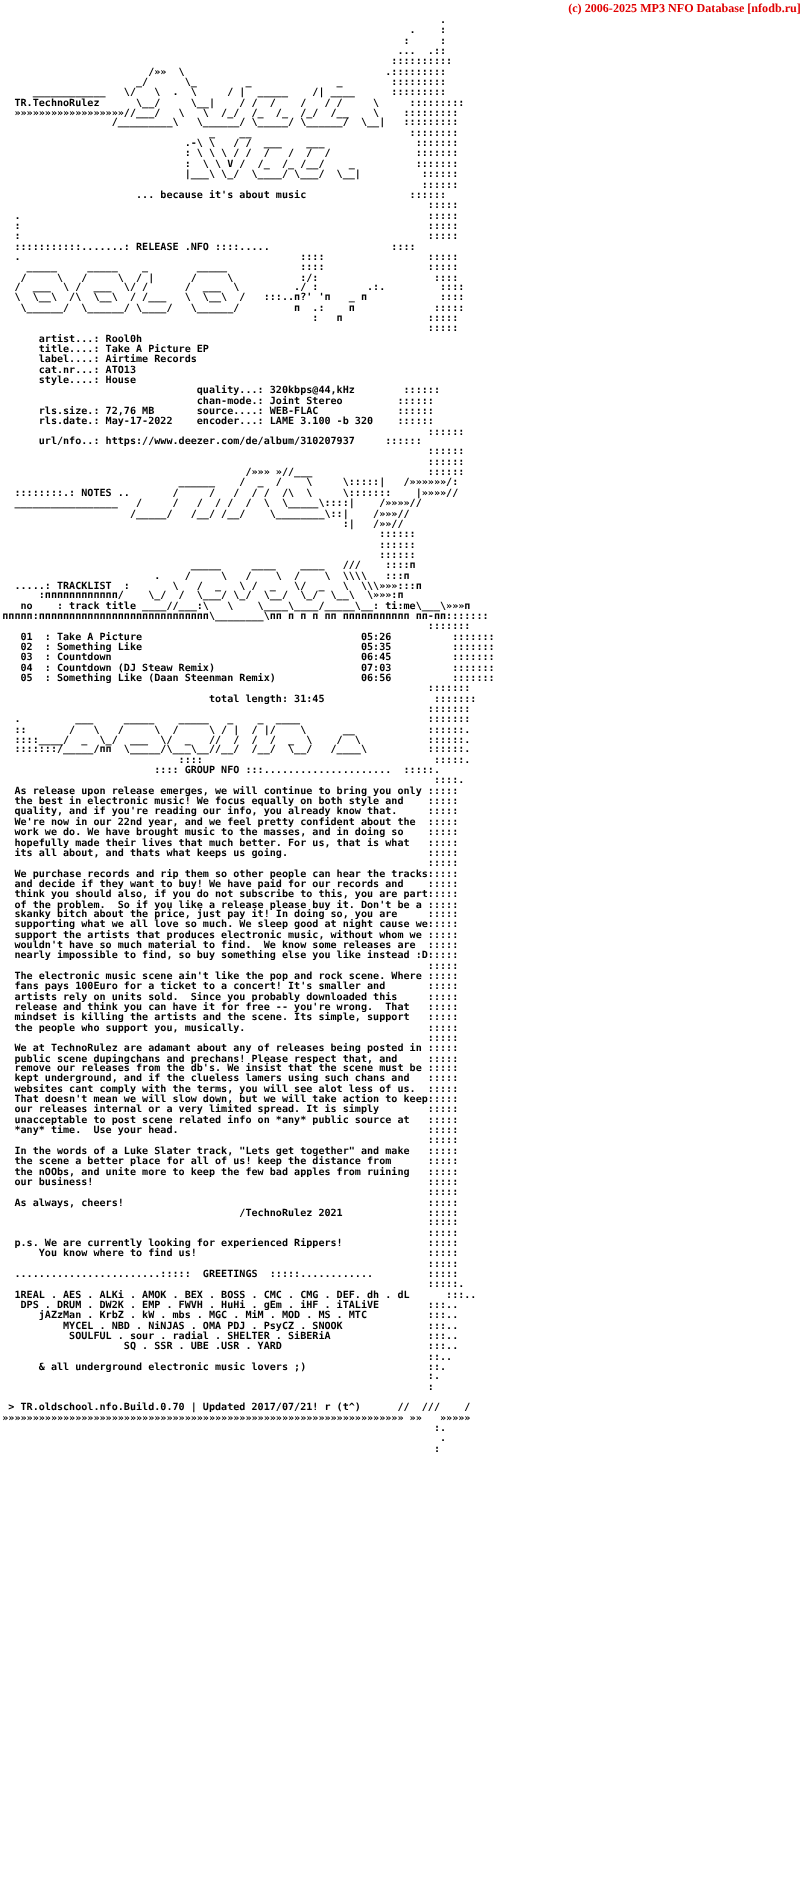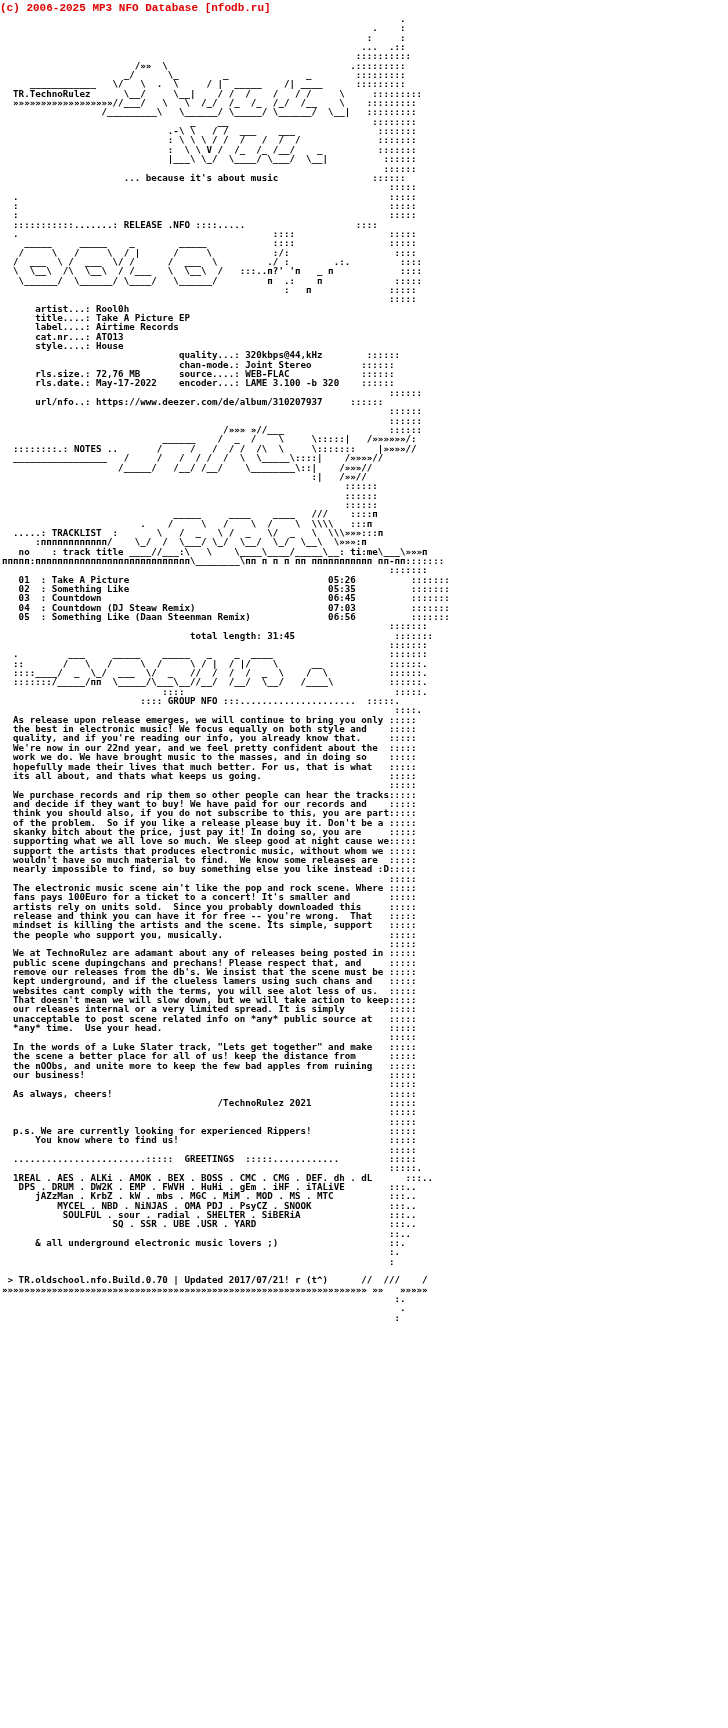--- a/index.html
+++ b/index.html
@@ -6,23 +6,23 @@
     margin: 0;
     padding: 0;
     background: #ffffff;
   }
   body {
     width: 728px;
     min-height: 1728px;
     font-family: "DejaVu Sans Mono", "Liberation Mono", monospace;
   }
   #banner {
-    text-align: left;
+    text-align: right;
     color: #e00000;
-    font-family: Liberation Mono, monospace;
+    font-family: Liberation Serif, serif;
     font-size: 11px;
     font-weight: bold;
     line-height: 13px;
     padding-top: 2px;
     letter-spacing: 0px;
   }
   pre#nfo {
     margin: 0;
     padding: 0 0 0 2px;
     font-family: "DejaVu Sans Mono", "Liberation Mono", monospace;

